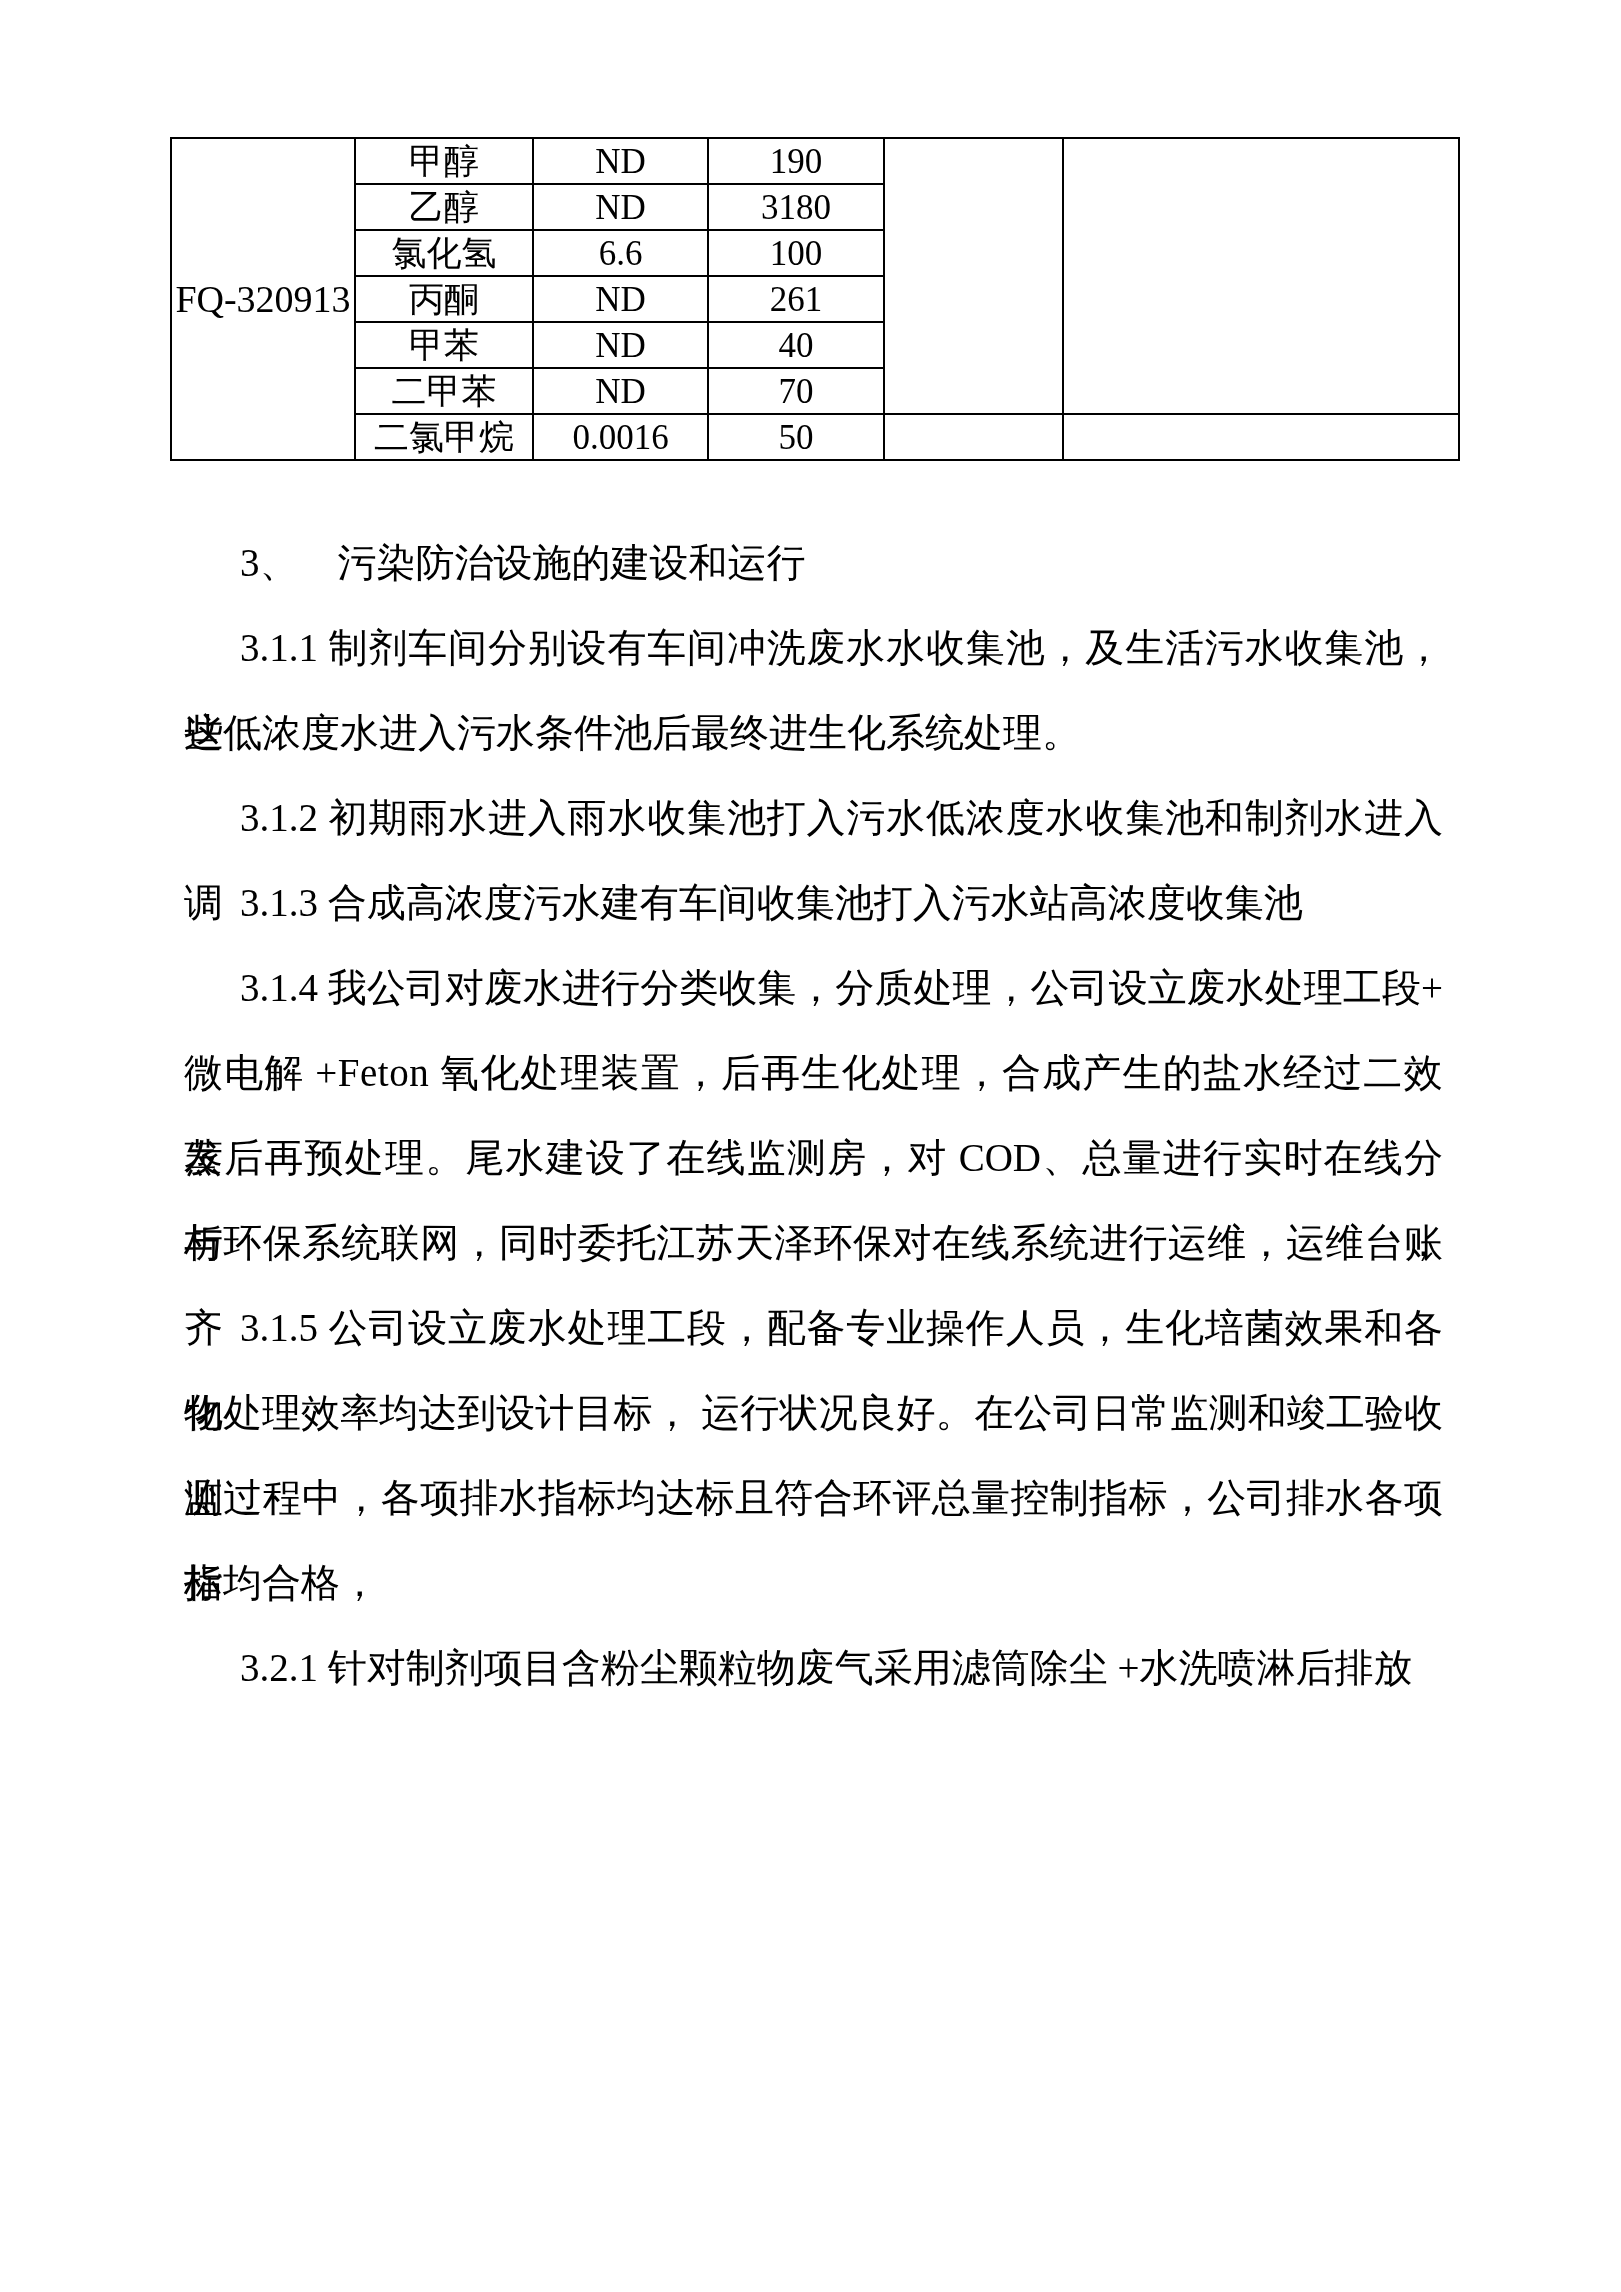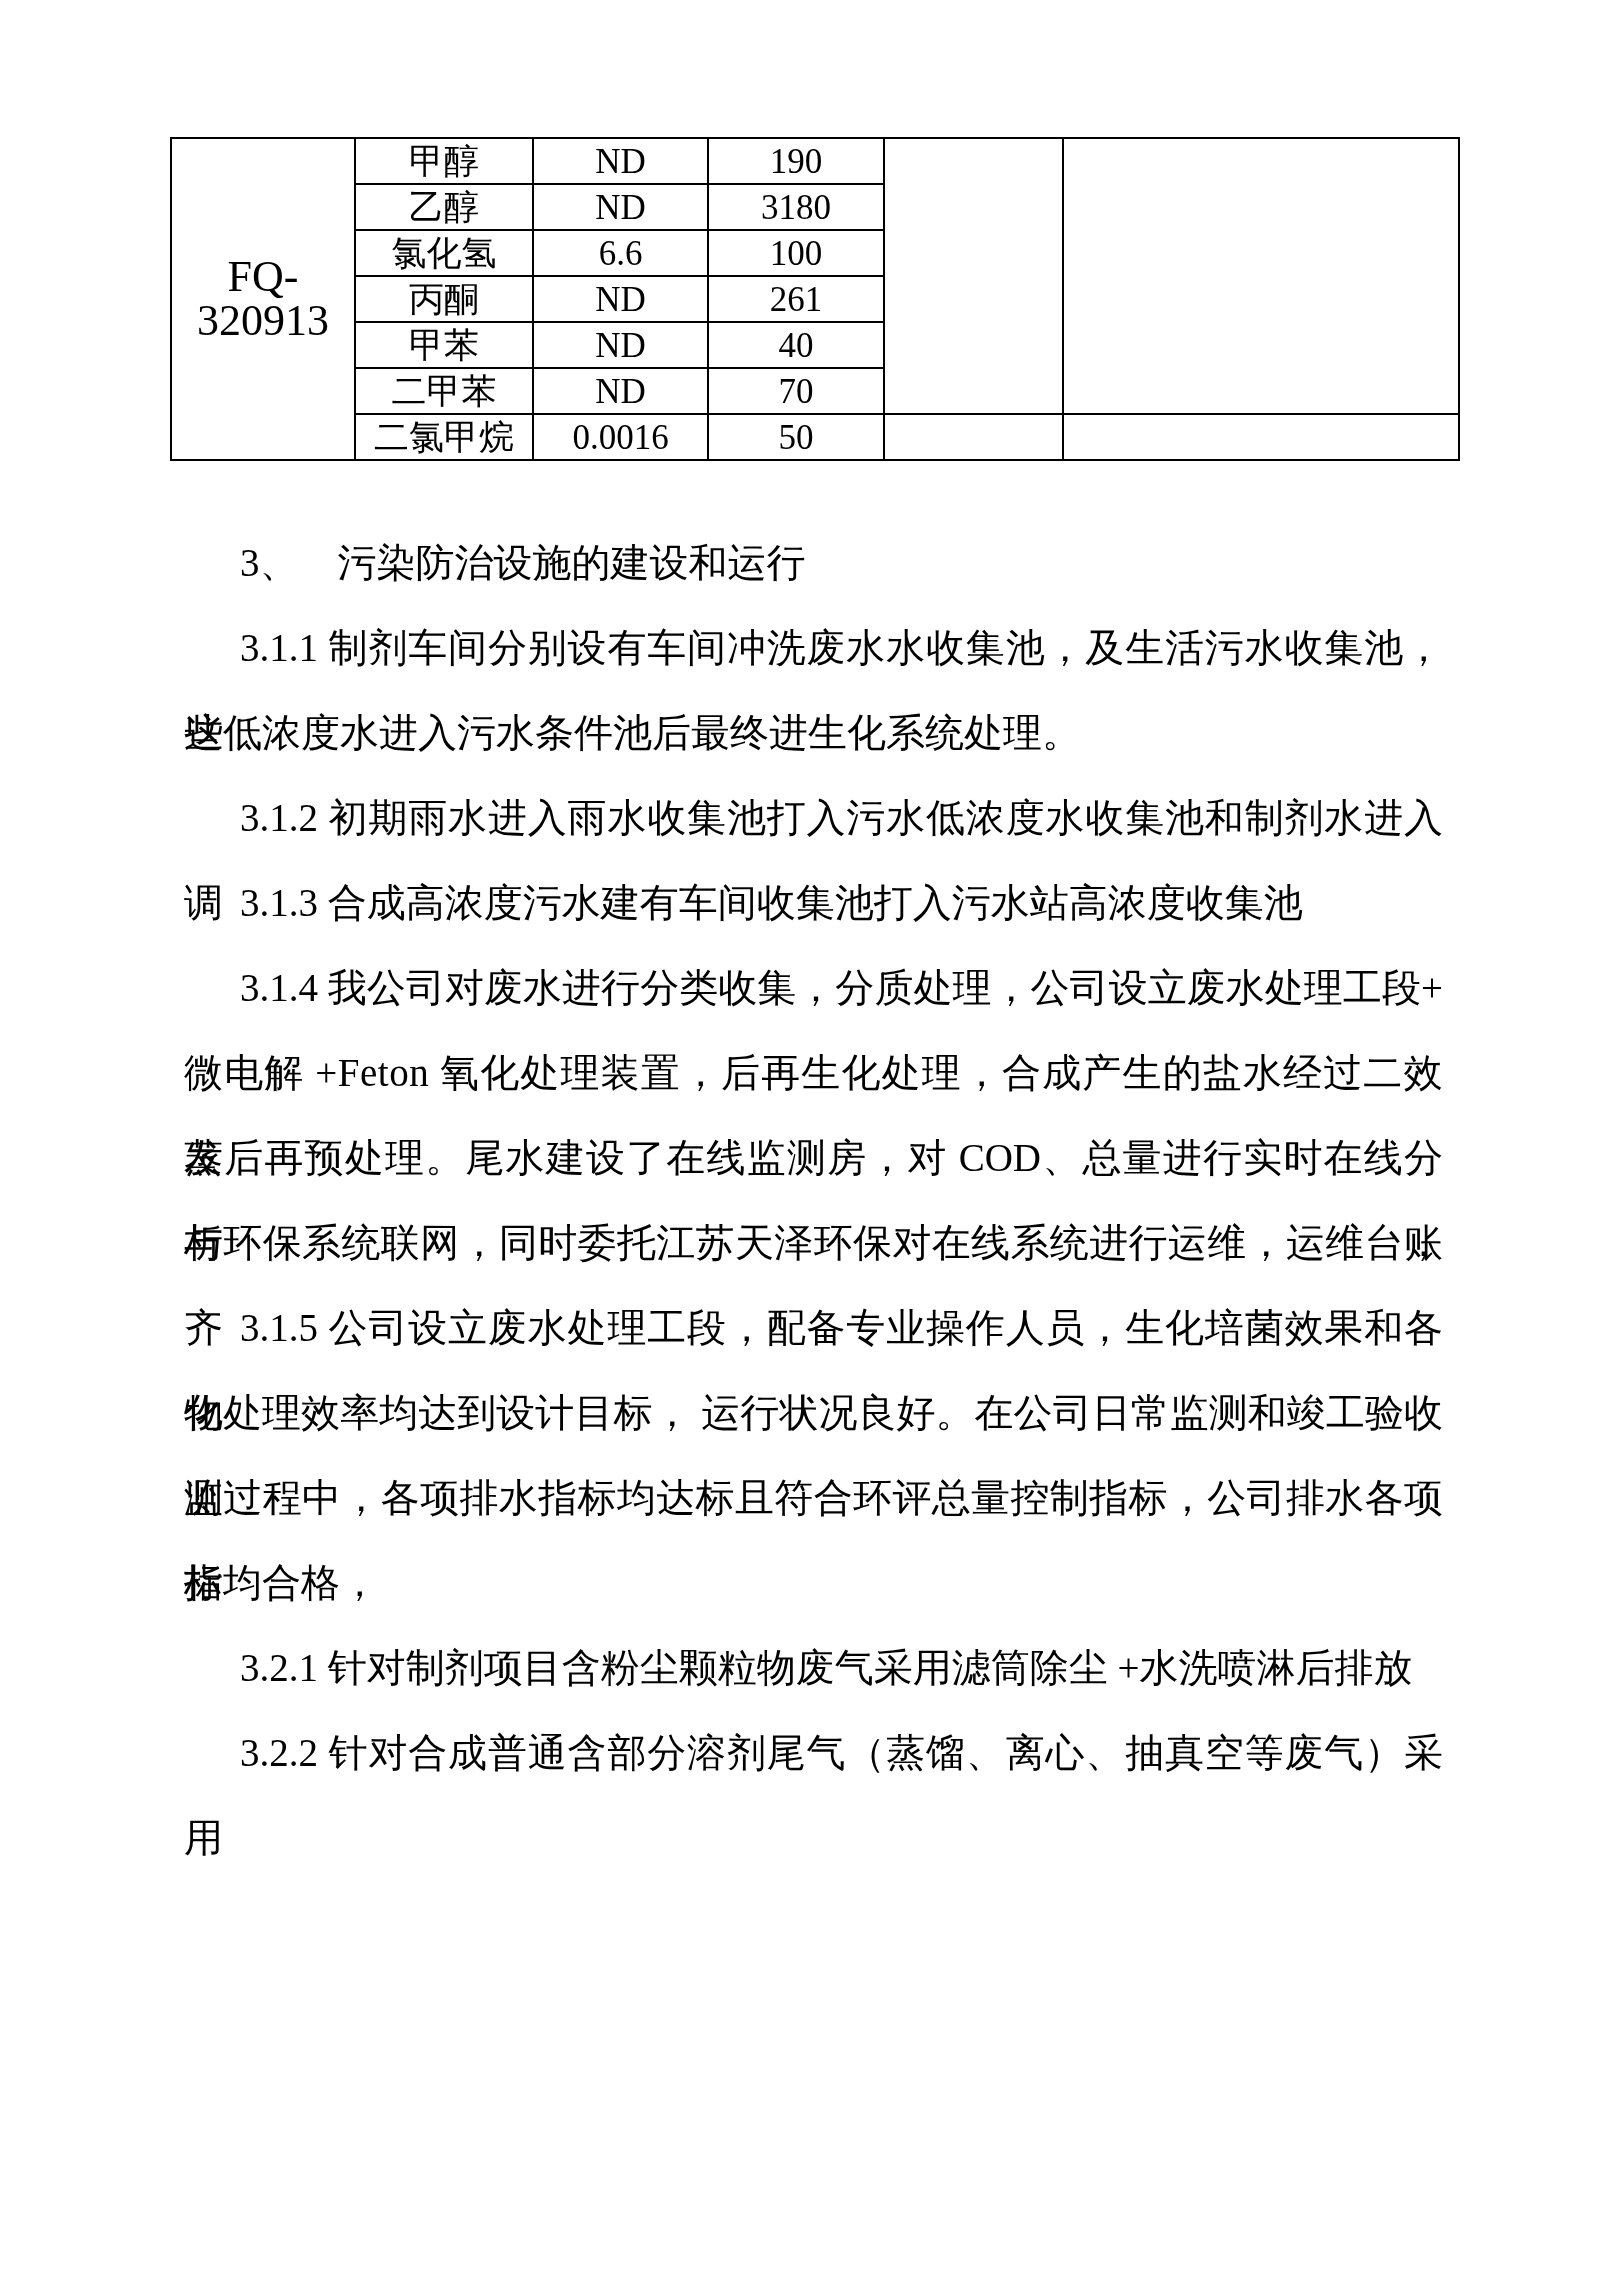--- a/index.html
+++ b/index.html
@@ -30,21 +30,21 @@
     border: 2px solid #000;
     height: 44px;
     padding: 0;
     text-align: center;
     vertical-align: middle;
     font-size: 35px;
     line-height: 1;
     overflow: hidden;
   }
   table.cont-table tr.thick td { border-bottom-width: 2.9px; margin-top: 32px; }
-  table.cont-table td.c-id { font-size: 44px; text-align: center; }
+  table.cont-table td.c-id { font-size: 38px; text-align: center; }
 
   
   .textblock {
     position: absolute;
     left: 184px;
     top: 520px;
     width: 1259px;
   }
   .line {
     font-size: 39px;
@@ -126,17 +126,16 @@
     <div class="line ind">3.1.3 合成高浓度污水建有车间收集池打入污水站高浓度收集池</div>
     <div class="line ind just">3.1.4 我公司对废水进行分类收集，分质处理，公司设立废水处理工段+</div>
     <div class="line just tight">微电解 +Feton 氧化处理装置，后再生化处理，合成产生的盐水经过二效蒸</div>
     <div class="line just">发后再预处理。尾水建设了在线监测房，对 COD、总量进行实时在线分析，</div>
     <div class="line just">与环保系统联网，同时委托江苏天泽环保对在线系统进行运维，运维台账齐</div>
     <div class="line ind just">3.1.5 公司设立废水处理工段，配备专业操作人员，生化培菌效果和各物</div>
     <div class="line just">化处理效率均达到设计目标， 运行状况良好。在公司日常监测和竣工验收监</div>
     <div class="line just">测过程中，各项排水指标均达标且符合环评总量控制指标，公司排水各项指</div>
     <div class="line">标均合格，</div>
     <div class="line ind">3.2.1 针对制剂项目含粉尘颗粒物废气采用滤筒除尘 +水洗喷淋后排放</div>
-    <div class="line ind just">3.2.2 针对合成普通含部分溶剂尾气（蒸馏、离心、抽真空等废气）采用</div>
   </div>
 
 </div>
 
 
 </body></html>

